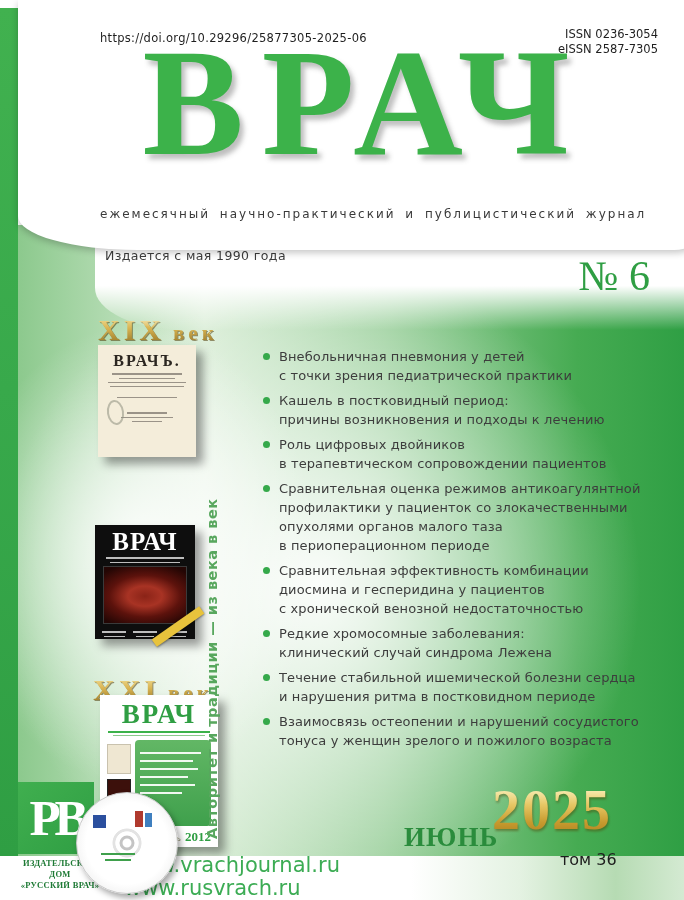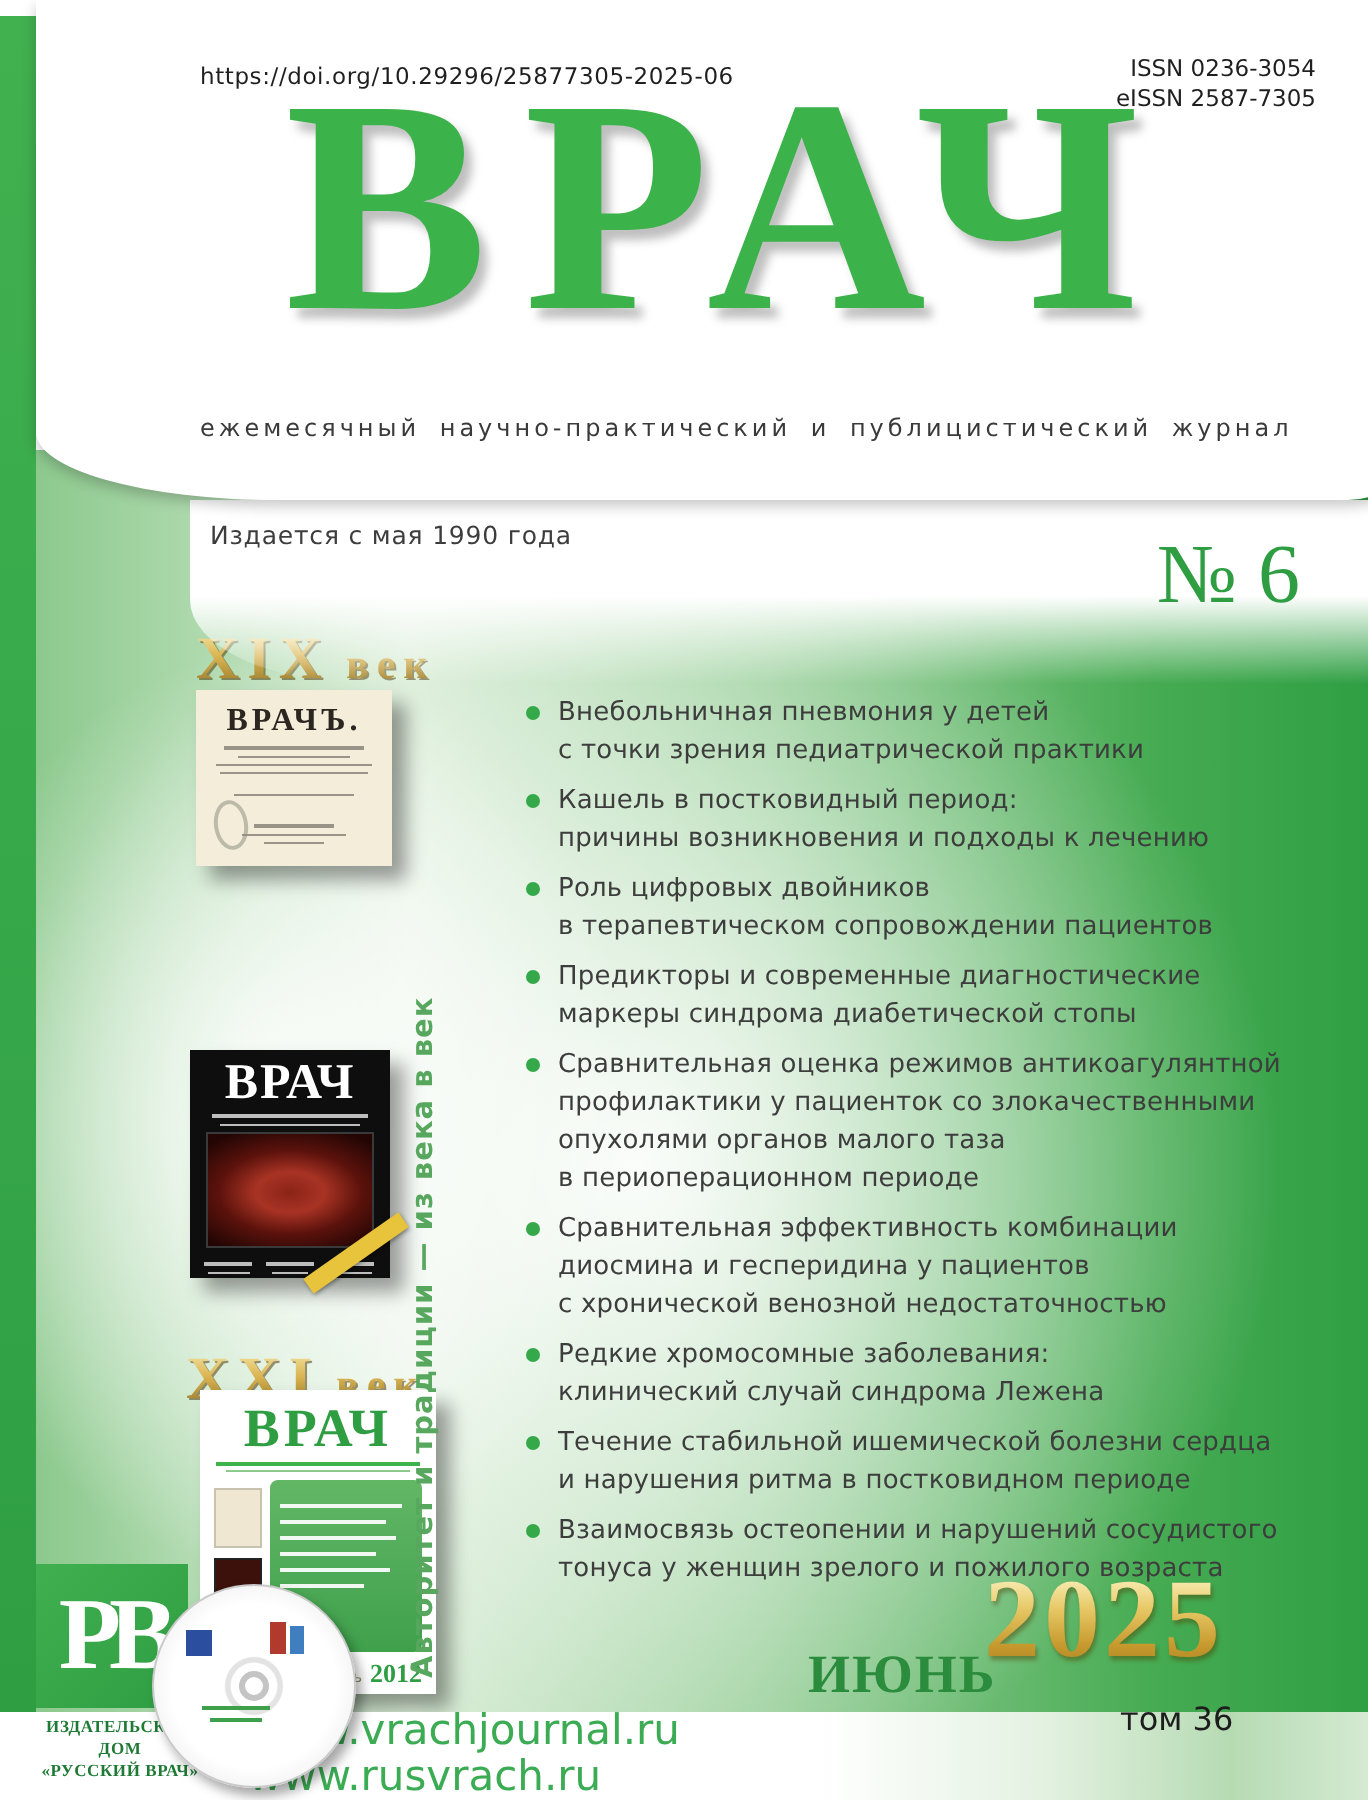--- a/index.html
+++ b/index.html
@@ -28,42 +28,42 @@
   .doi{position:absolute;left:82px;top:31px;font-size:11.5px;color:#1f1f1f;letter-spacing:.3px;text-decoration:none;}
   .issn-block{position:absolute;right:42px;top:27px;text-align:right;font-size:11.5px;color:#1f1f1f;line-height:15px;}
   .big-title{position:absolute;left:50%;top:24px;transform:translateX(-50%);
     font-family:"Liberation Serif", serif;font-weight:bold;font-size:152px;line-height:1.05;
     color:#3cb24a;letter-spacing:18px;padding-left:12px;
     text-shadow:4px 5px 5px rgba(70,70,70,0.35);}
   .subtitle{position:absolute;left:82px;top:207px;font-size:12px;color:#3a3a3a;
     letter-spacing:2px;word-spacing:4px;white-space:nowrap;}
 
   
-  .sub-panel{position:absolute;left:95px;top:250px;right:0;height:92px;z-index:1;
+  .sub-panel{position:absolute;left:95px;top:238px;right:0;height:92px;z-index:1;
     background:linear-gradient(180deg,#ffffff 0%,#ffffff 52%,rgba(255,255,255,0) 100%);
     border-bottom-left-radius:90px 42px;}
   .since{position:absolute;left:10px;top:10px;font-size:12.5px;color:#3d3d3d;letter-spacing:.4px;}
   .issue-no{position:absolute;right:34px;top:14px;font-family:"Liberation Serif",serif;
     font-size:42px;color:#2f9e43;}
 
   
   .era-label{position:absolute;font-family:"Liberation Serif",serif;font-weight:bold;
     background:linear-gradient(180deg,#f9eeb0 0%,#d9b452 45%,#8a6b20 100%);
     -webkit-background-clip:text;background-clip:text;color:transparent;
     filter:drop-shadow(1px 1px 0 rgba(80,60,10,0.55));letter-spacing:4px;white-space:nowrap;}
   .era-label .roman{font-size:30px;}
   .era-label .word{font-size:21px;}
   .lbl-xix{left:80px;top:88px;}
   .lbl-xx{left:80px;top:266px;}
   .lbl-xxi{left:75px;top:448px;}
 
   .cover{position:absolute;box-shadow:7px 7px 9px rgba(0,0,0,0.38);}
   .bar{height:2px;background:#9a9388;margin:3px auto;}
 
-  .cover-xix{left:80px;top:120px;width:98px;height:88px;background:#f4edda;padding:7px 8px;}
+  .cover-xix{left:80px;top:120px;width:98px;height:112px;background:#f4edda;padding:7px 8px;}
   .xix-title{font-family:"Liberation Serif",serif;font-weight:bold;font-size:16px;color:#2b2620;
     text-align:center;letter-spacing:2px;}
   .xix-stamp{position:absolute;left:9px;top:55px;width:17px;height:25px;border:2px solid #8e8f7f;
     border-radius:50%;opacity:.55;transform:rotate(-8deg);}
 
   .cover-xx{left:77px;top:300px;width:100px;height:114px;background:#0e0e0e;padding:4px 6px;}
   .xx-title{font-family:"Liberation Serif",serif;font-weight:bold;font-size:25px;color:#fff;
     text-align:center;letter-spacing:1px;line-height:1;}
   .cover-xx .bar{background:#bdbdbd;height:1.5px;}
   .xx-photo{margin:3px 2px;height:58px;border:1px solid #3a3a3a;
@@ -211,22 +211,20 @@
 
     <div class="motto">Авторитет и традиции — из века в век</div>
 
     <ul class="articles">
         <li>Внебольничная пневмония у детей
 с точки зрения педиатрической практики</li>
         <li>Кашель в постковидный период:
 причины возникновения и подходы к лечению</li>
         <li>Роль цифровых двойников
 в терапевтическом сопровождении пациентов</li>
-        <li>Предикторы и современные диагностические
-маркеры синдрома диабетической стопы</li>
         <li>Сравнительная оценка режимов антикоагулянтной
 профилактики у пациенток со злокачественными
 опухолями органов малого таза
 в периоперационном периоде</li>
         <li>Сравнительная эффективность комбинации
 диосмина и гесперидина у пациентов
 с хронической венозной недостаточностью</li>
         <li>Редкие хромосомные заболевания:
 клинический случай синдрома Лежена</li>
         <li>Течение стабильной ишемической болезни сердца

